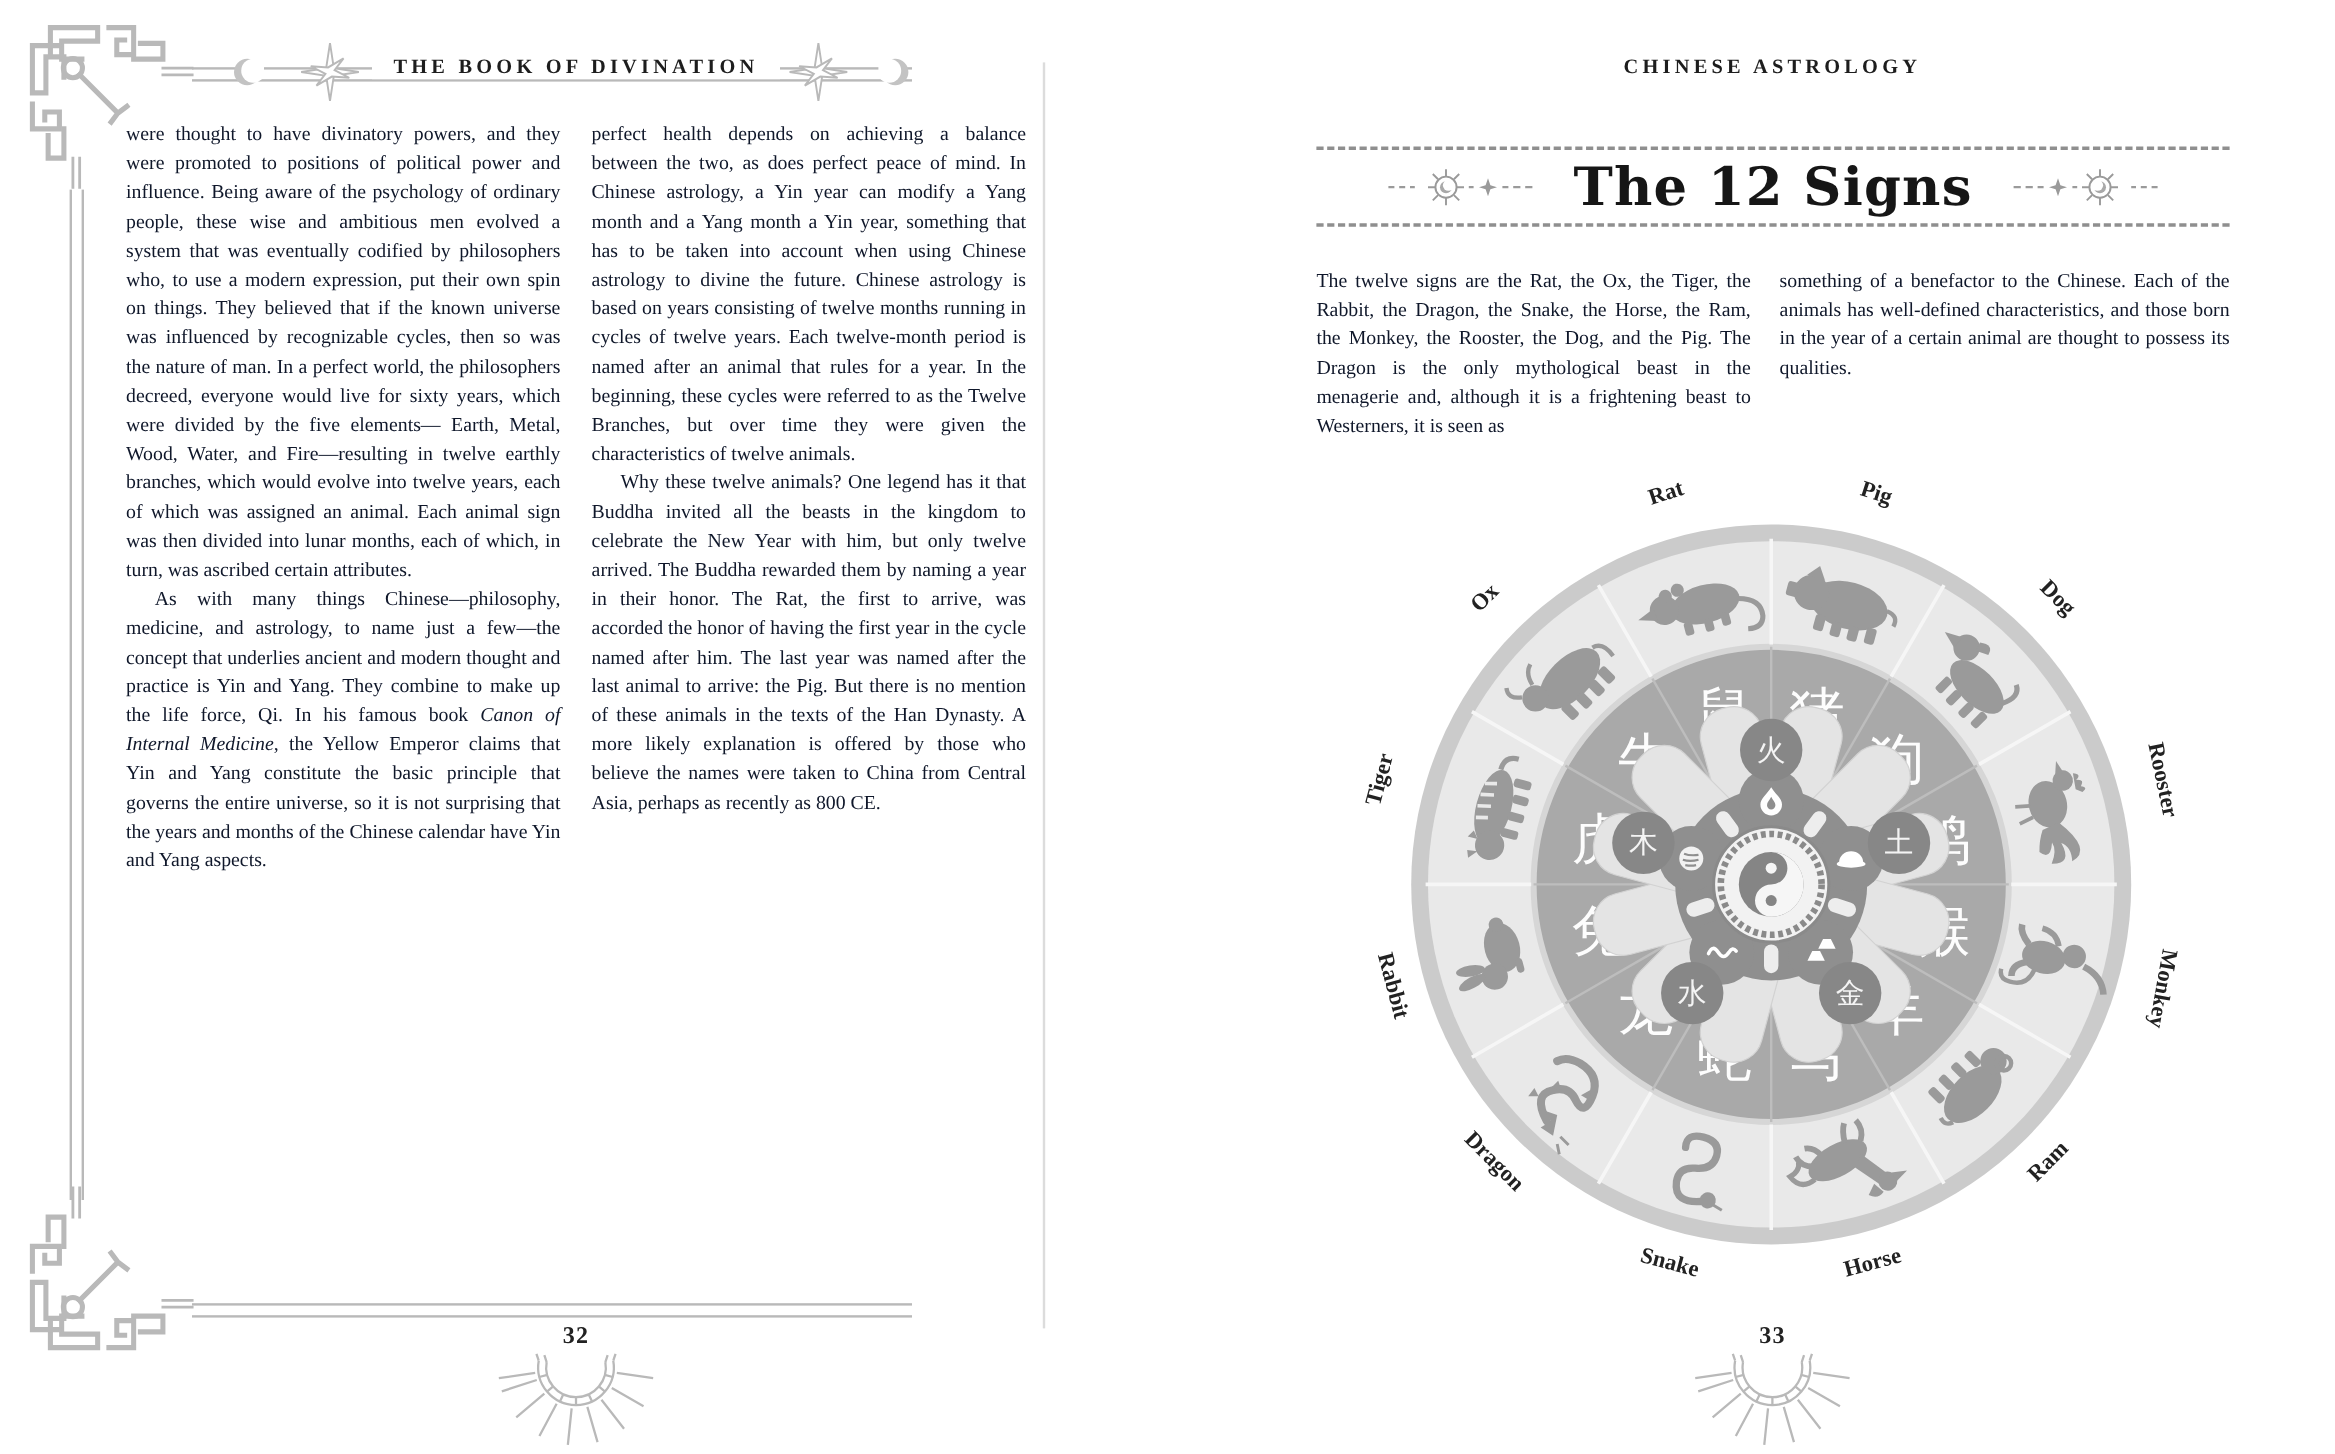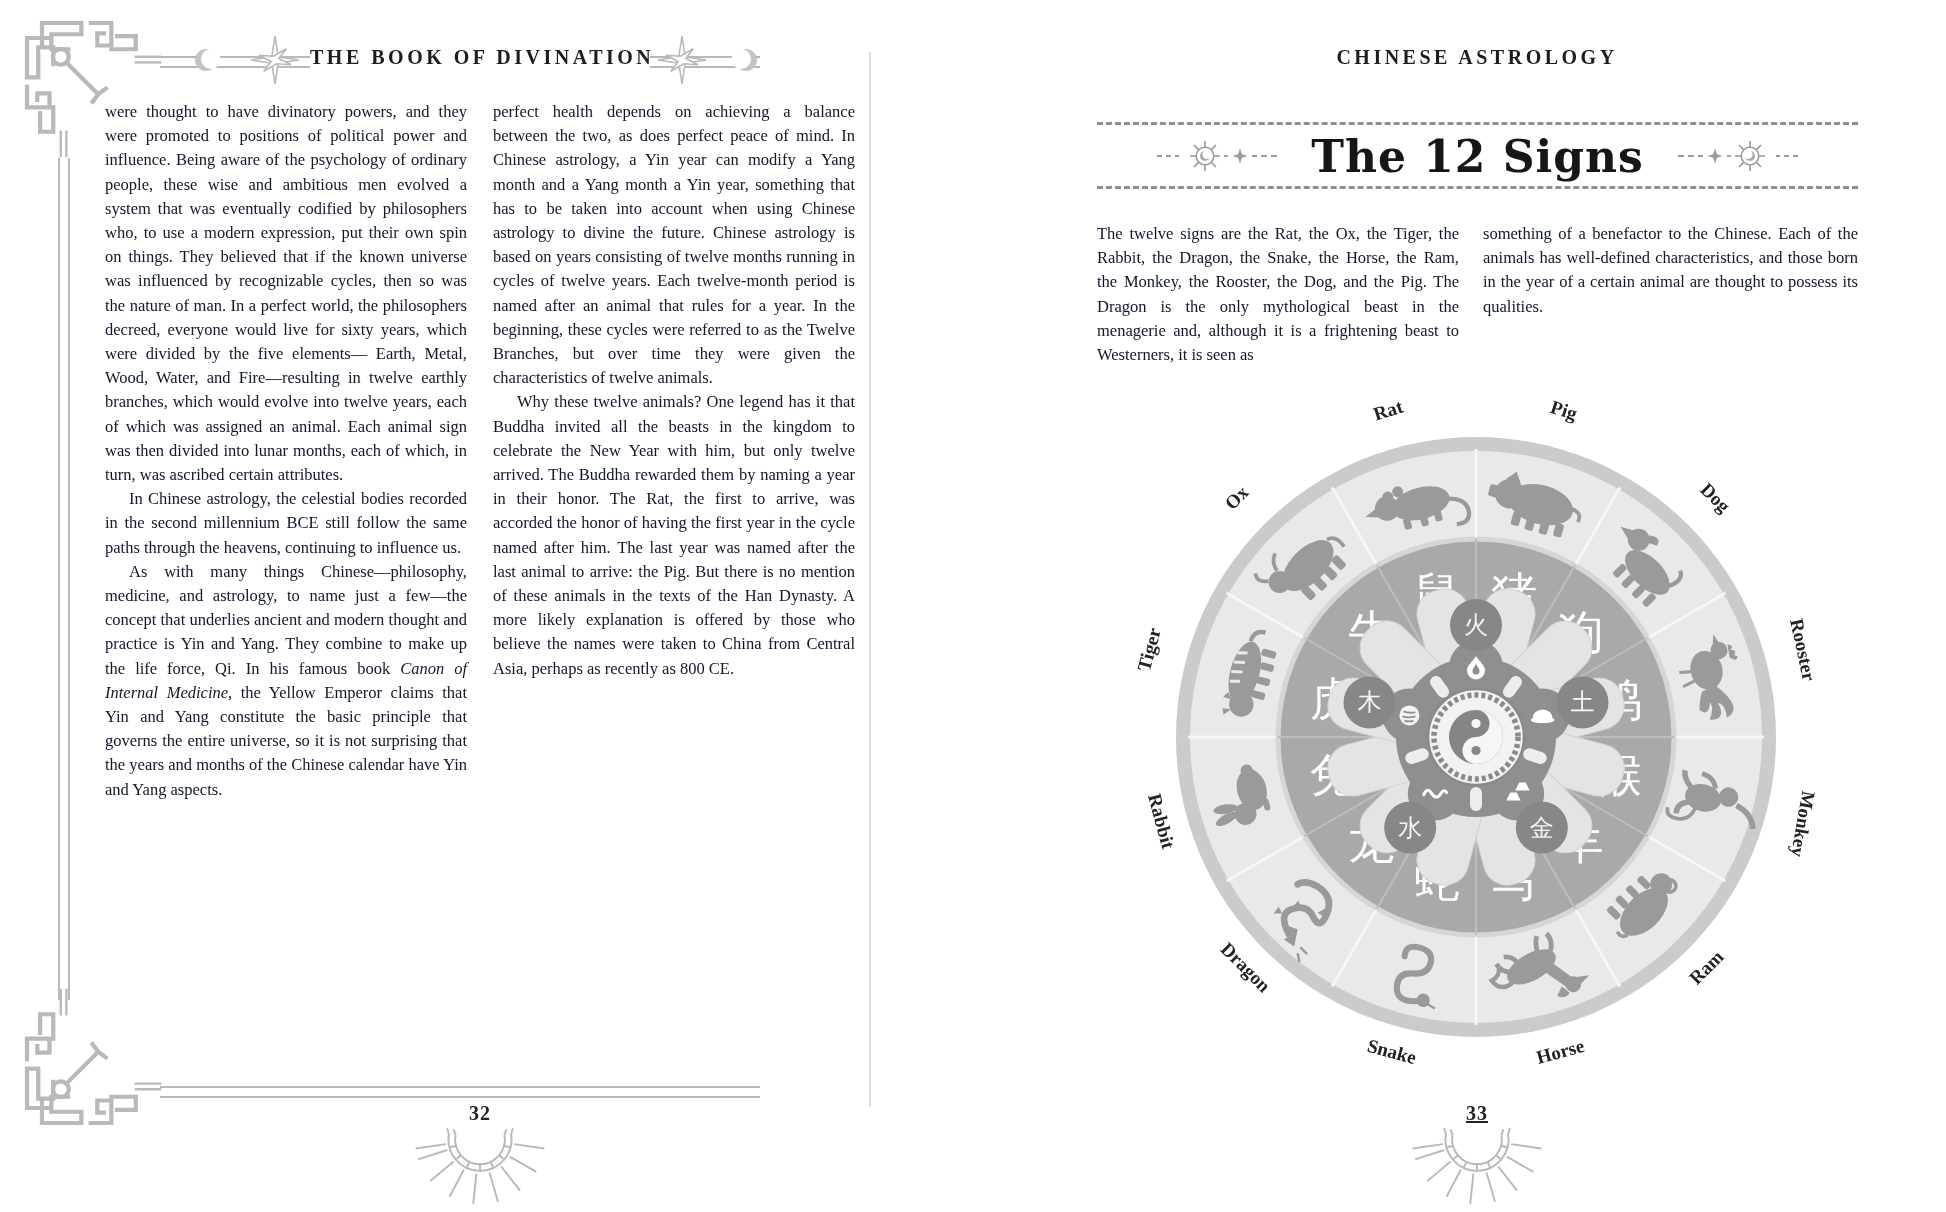--- a/index.html
+++ b/index.html
@@ -1,20 +1,20 @@
 <!DOCTYPE html>
 <html><head>
 <meta charset="utf-8">
 <style>
   html,body{margin:0;padding:0;background:#ffffff;}
   .canvas{position:relative;width:1946px;height:1212px;background:#fff;overflow:hidden;
           font-family:"Liberation Serif",serif;color:#2e2e2e;}
   .abs{position:absolute;}
   
-  .runhead{font-weight:bold;font-size:20px;letter-spacing:3.5px;color:#1d1d1d;white-space:nowrap;
+  .runhead{font-weight:bold;font-size:17px;letter-spacing:3.5px;color:#1d1d1d;white-space:nowrap;
            background:#fff;padding:0 16px;text-align:center;}
   
   .col{font-size:16.5px;line-height:24.2px;text-align:justify;color:#0f172a;}
   .col p{margin:0;}
   .col p.ind{text-indent:24px;}
   .it{font-style:italic;}
   
   .dashline{height:0;border-top:3px dashed #8f8f8f;}
   .sectitle{font-family:"DejaVu Serif",serif;font-weight:bold;font-size:44px;color:#161616;
             letter-spacing:1px;white-space:nowrap;}
@@ -95,21 +95,20 @@
   <svg class="abs" style="left:656px;top:34px" width="52" height="52" viewBox="-26 -26 52 52">
     <use href="#star8"></use>
   </svg>
   <svg class="abs" style="left:732px;top:46px" width="28" height="28" viewBox="-14 -14 28 28">
     <circle cx="0" cy="0" r="11" fill="#c3c3c3"></circle>
       <circle cx="-5" cy="-1" r="10" fill="#ffffff"></circle>
   </svg>
 
   <div class="abs col" style="left:105px;top:100px;width:362px;">
     <p>were thought to have divinatory powers, and they were promoted to positions of political power and influence. Being aware of the psychology of ordinary people, these wise and ambitious men evolved a system that was eventually codified by philosophers who, to use a modern expression, put their own spin on things. They believed that if the known universe was influenced by recognizable cycles, then so was the nature of man. In a perfect world, the philosophers decreed, everyone would live for sixty years, which were divided by the five elements— Earth, Metal, Wood, Water, and Fire—resulting in twelve earthly branches, which would evolve into twelve years, each of which was assigned an animal. Each animal sign was then divided into lunar months, each of which, in turn, was ascribed certain attributes.</p>
-    <p class="ind">In Chinese astrology, the celestial bodies recorded in the second millennium BCE still follow the same paths through the heavens, continuing to influence us.</p>
     <p class="ind"><span>As with many things Chinese—philosophy, medicine, and astrology, to name just a few—the concept that underlies ancient and modern thought and practice is Yin and Yang. They combine to make up the life force, Qi. In his famous book </span><span class="it">Canon of Internal Medicine</span><span>, the Yellow Emperor claims that Yin and Yang constitute the basic principle that governs the entire universe, so it is not surprising that the years and months of the Chinese calendar have Yin and Yang aspects.</span></p>
   </div>
   <div class="abs col" style="left:493px;top:100px;width:362px;">
     <p>perfect health depends on achieving a balance between the two, as does perfect peace of mind. In Chinese astrology, a Yin year can modify a Yang month and a Yang month a Yin year, something that has to be taken into account when using Chinese astrology to divine the future. Chinese astrology is based on years consisting of twelve months running in cycles of twelve years. Each twelve-month period is named after an animal that rules for a year. In the beginning, these cycles were referred to as the Twelve Branches, but over time they were given the characteristics of twelve animals.</p>
     <p class="ind">Why these twelve animals? One legend has it that Buddha invited all the beasts in the kingdom to celebrate the New Year with him, but only twelve arrived. The Buddha rewarded them by naming a year in their honor. The Rat, the first to arrive, was accorded the honor of having the first year in the cycle named after him. The last year was named after the last animal to arrive: the Pig. But there is no mention of these animals in the texts of the Han Dynasty. A more likely explanation is offered by those who believe the names were taken to China from Central Asia, perhaps as recently as 800 CE.</p>
   </div>
 
   <div class="abs pagenum" style="left:430px;top:1102px;width:100px;">32</div>
   <svg class="abs" style="left:395px;top:1126px" width="170" height="86" viewBox="0 0 170 90">
     <use href="#sunray-orn"></use>
@@ -377,18 +376,18 @@
       <text class="sign" transform="translate(614.8,614.8) rotate(-45)">Ram</text>
       <text class="sign" transform="translate(465.9,700.7) rotate(-15)">Horse</text>
       <text class="sign" transform="translate(294.1,700.7) rotate(15)">Snake</text>
       <text class="sign" transform="translate(145.2,614.8) rotate(45)">Dragon</text>
       <text class="sign" transform="translate(59.3,465.9) rotate(75)">Rabbit</text>
       <text class="sign" transform="translate(59.3,294.1) rotate(-75)">Tiger</text>
       <text class="sign" transform="translate(145.2,145.2) rotate(-45)">Ox</text>
     </g>
   </svg>
 
-  <div class="abs pagenum" style="left:1427px;top:1102px;width:100px;text-decoration:underline;">33</div>
+  <div class="abs pagenum" style="left:1427px;top:1102px;width:100px;">33</div>
   <svg class="abs" style="left:1392px;top:1126px" width="170" height="86" viewBox="0 0 170 90">
     <use href="#sunray-orn"></use>
   </svg>
 
 </div>
 
 </body></html>

